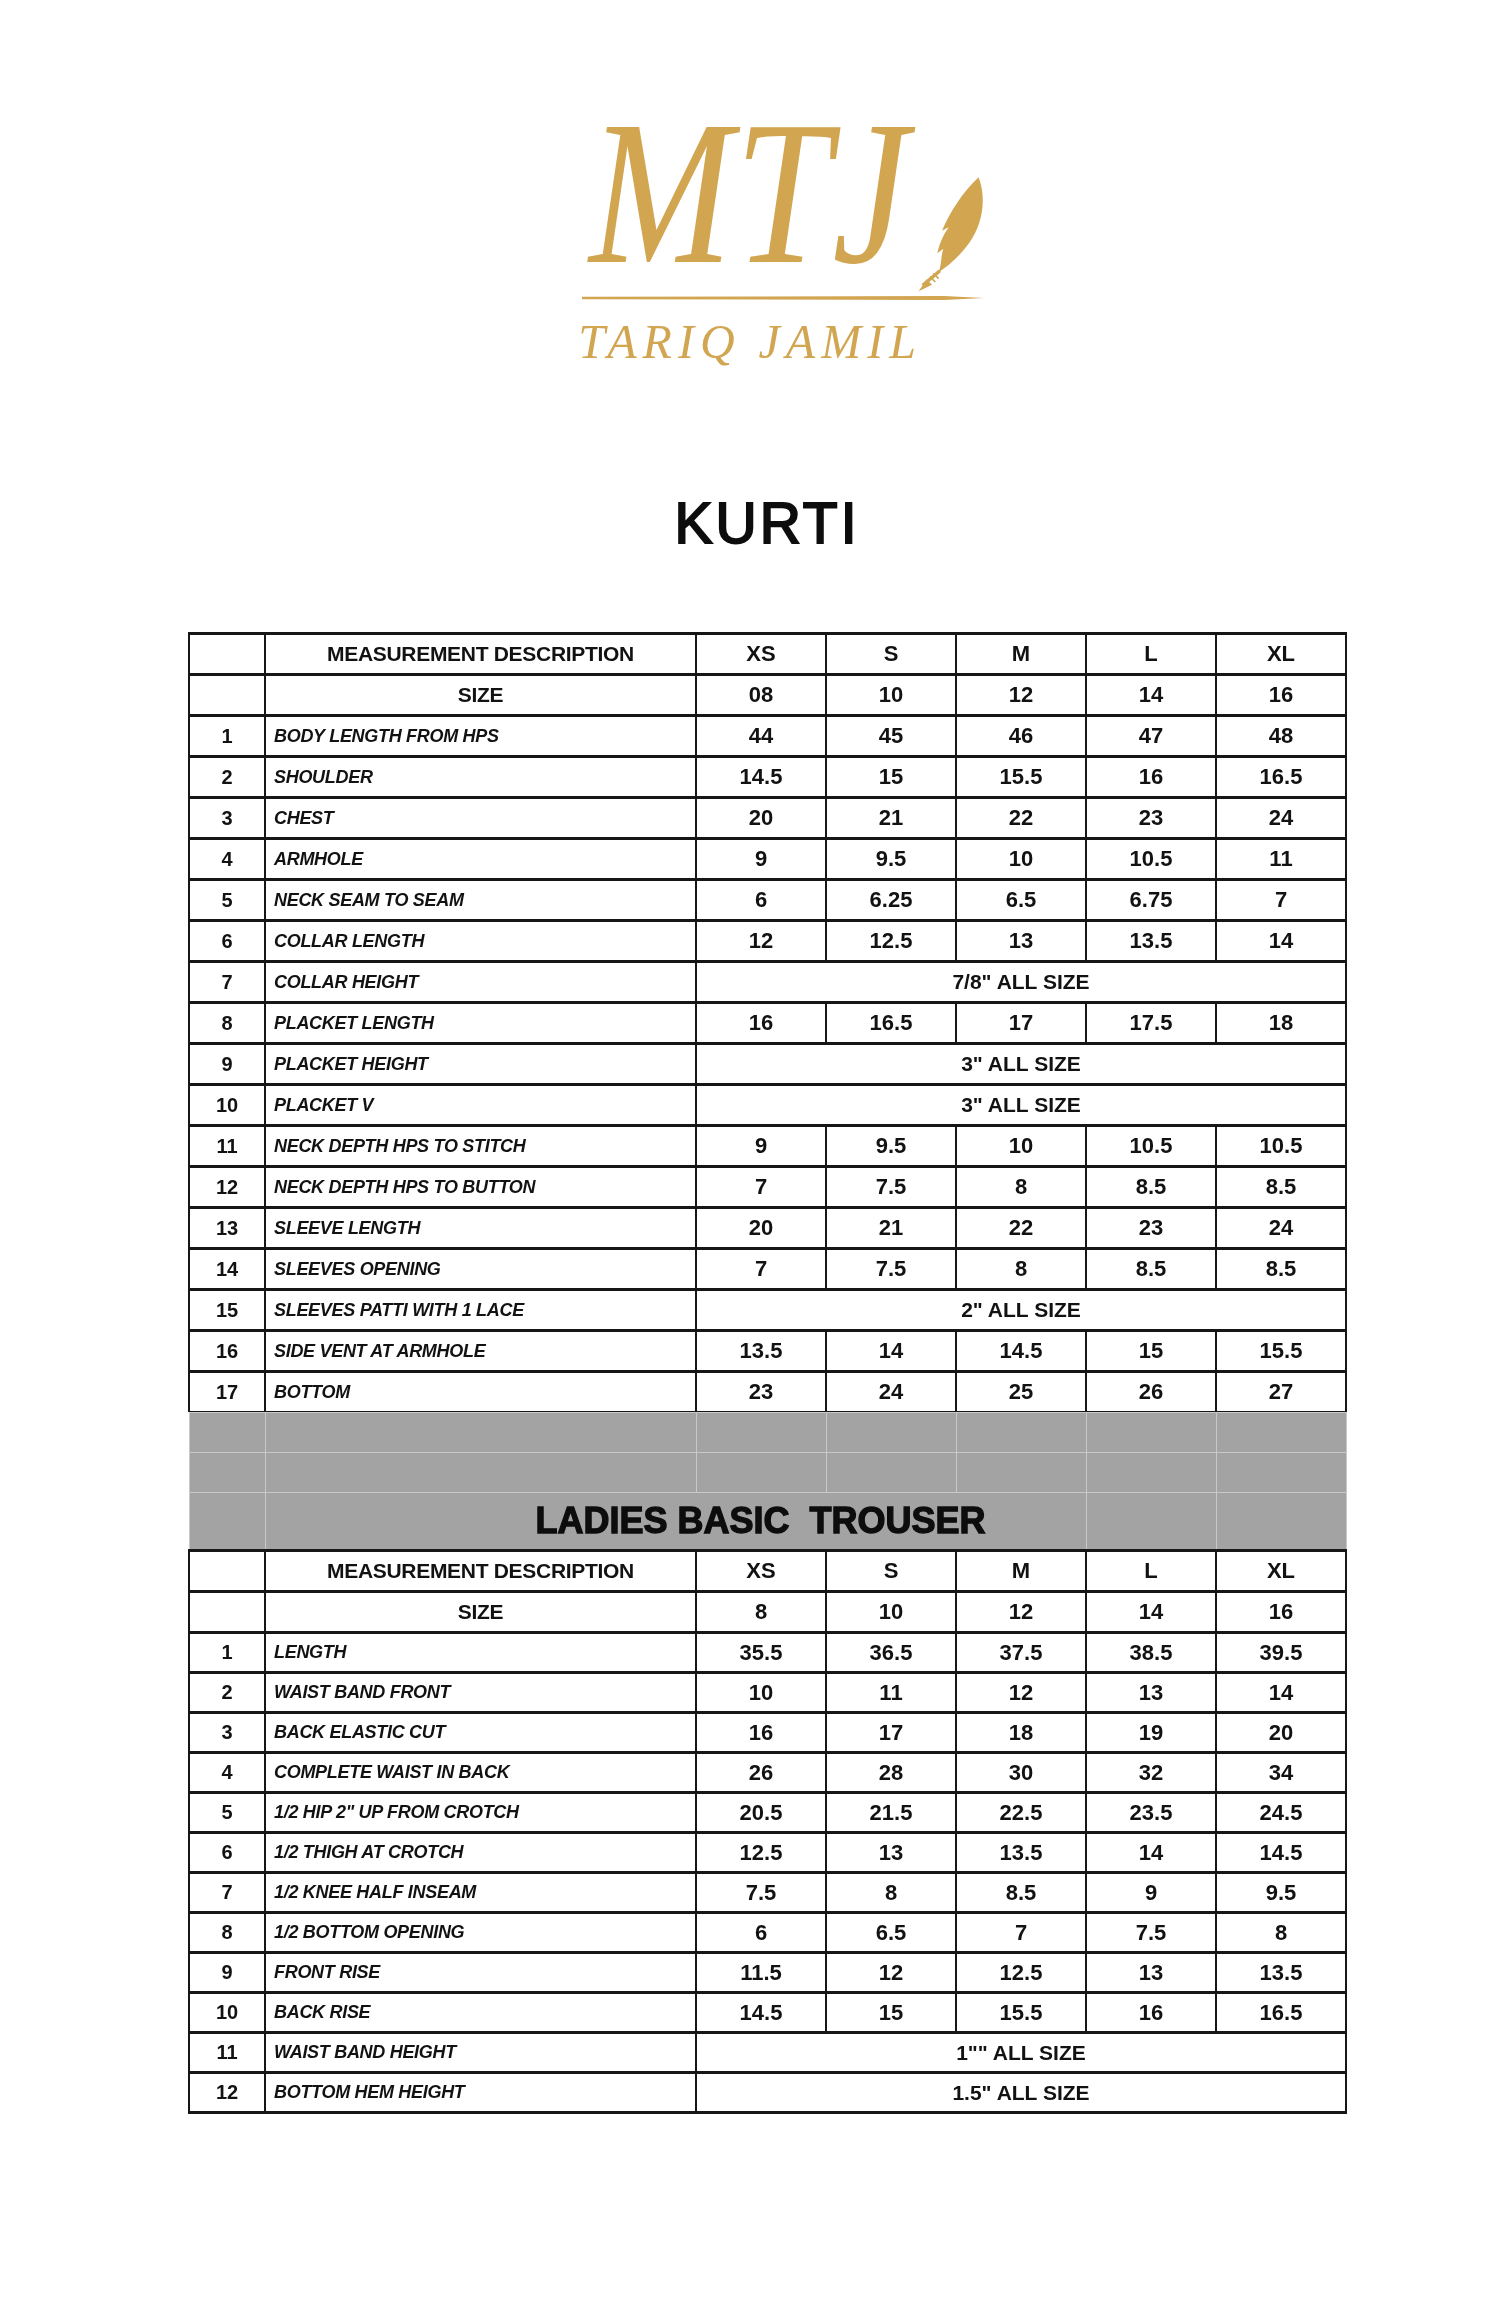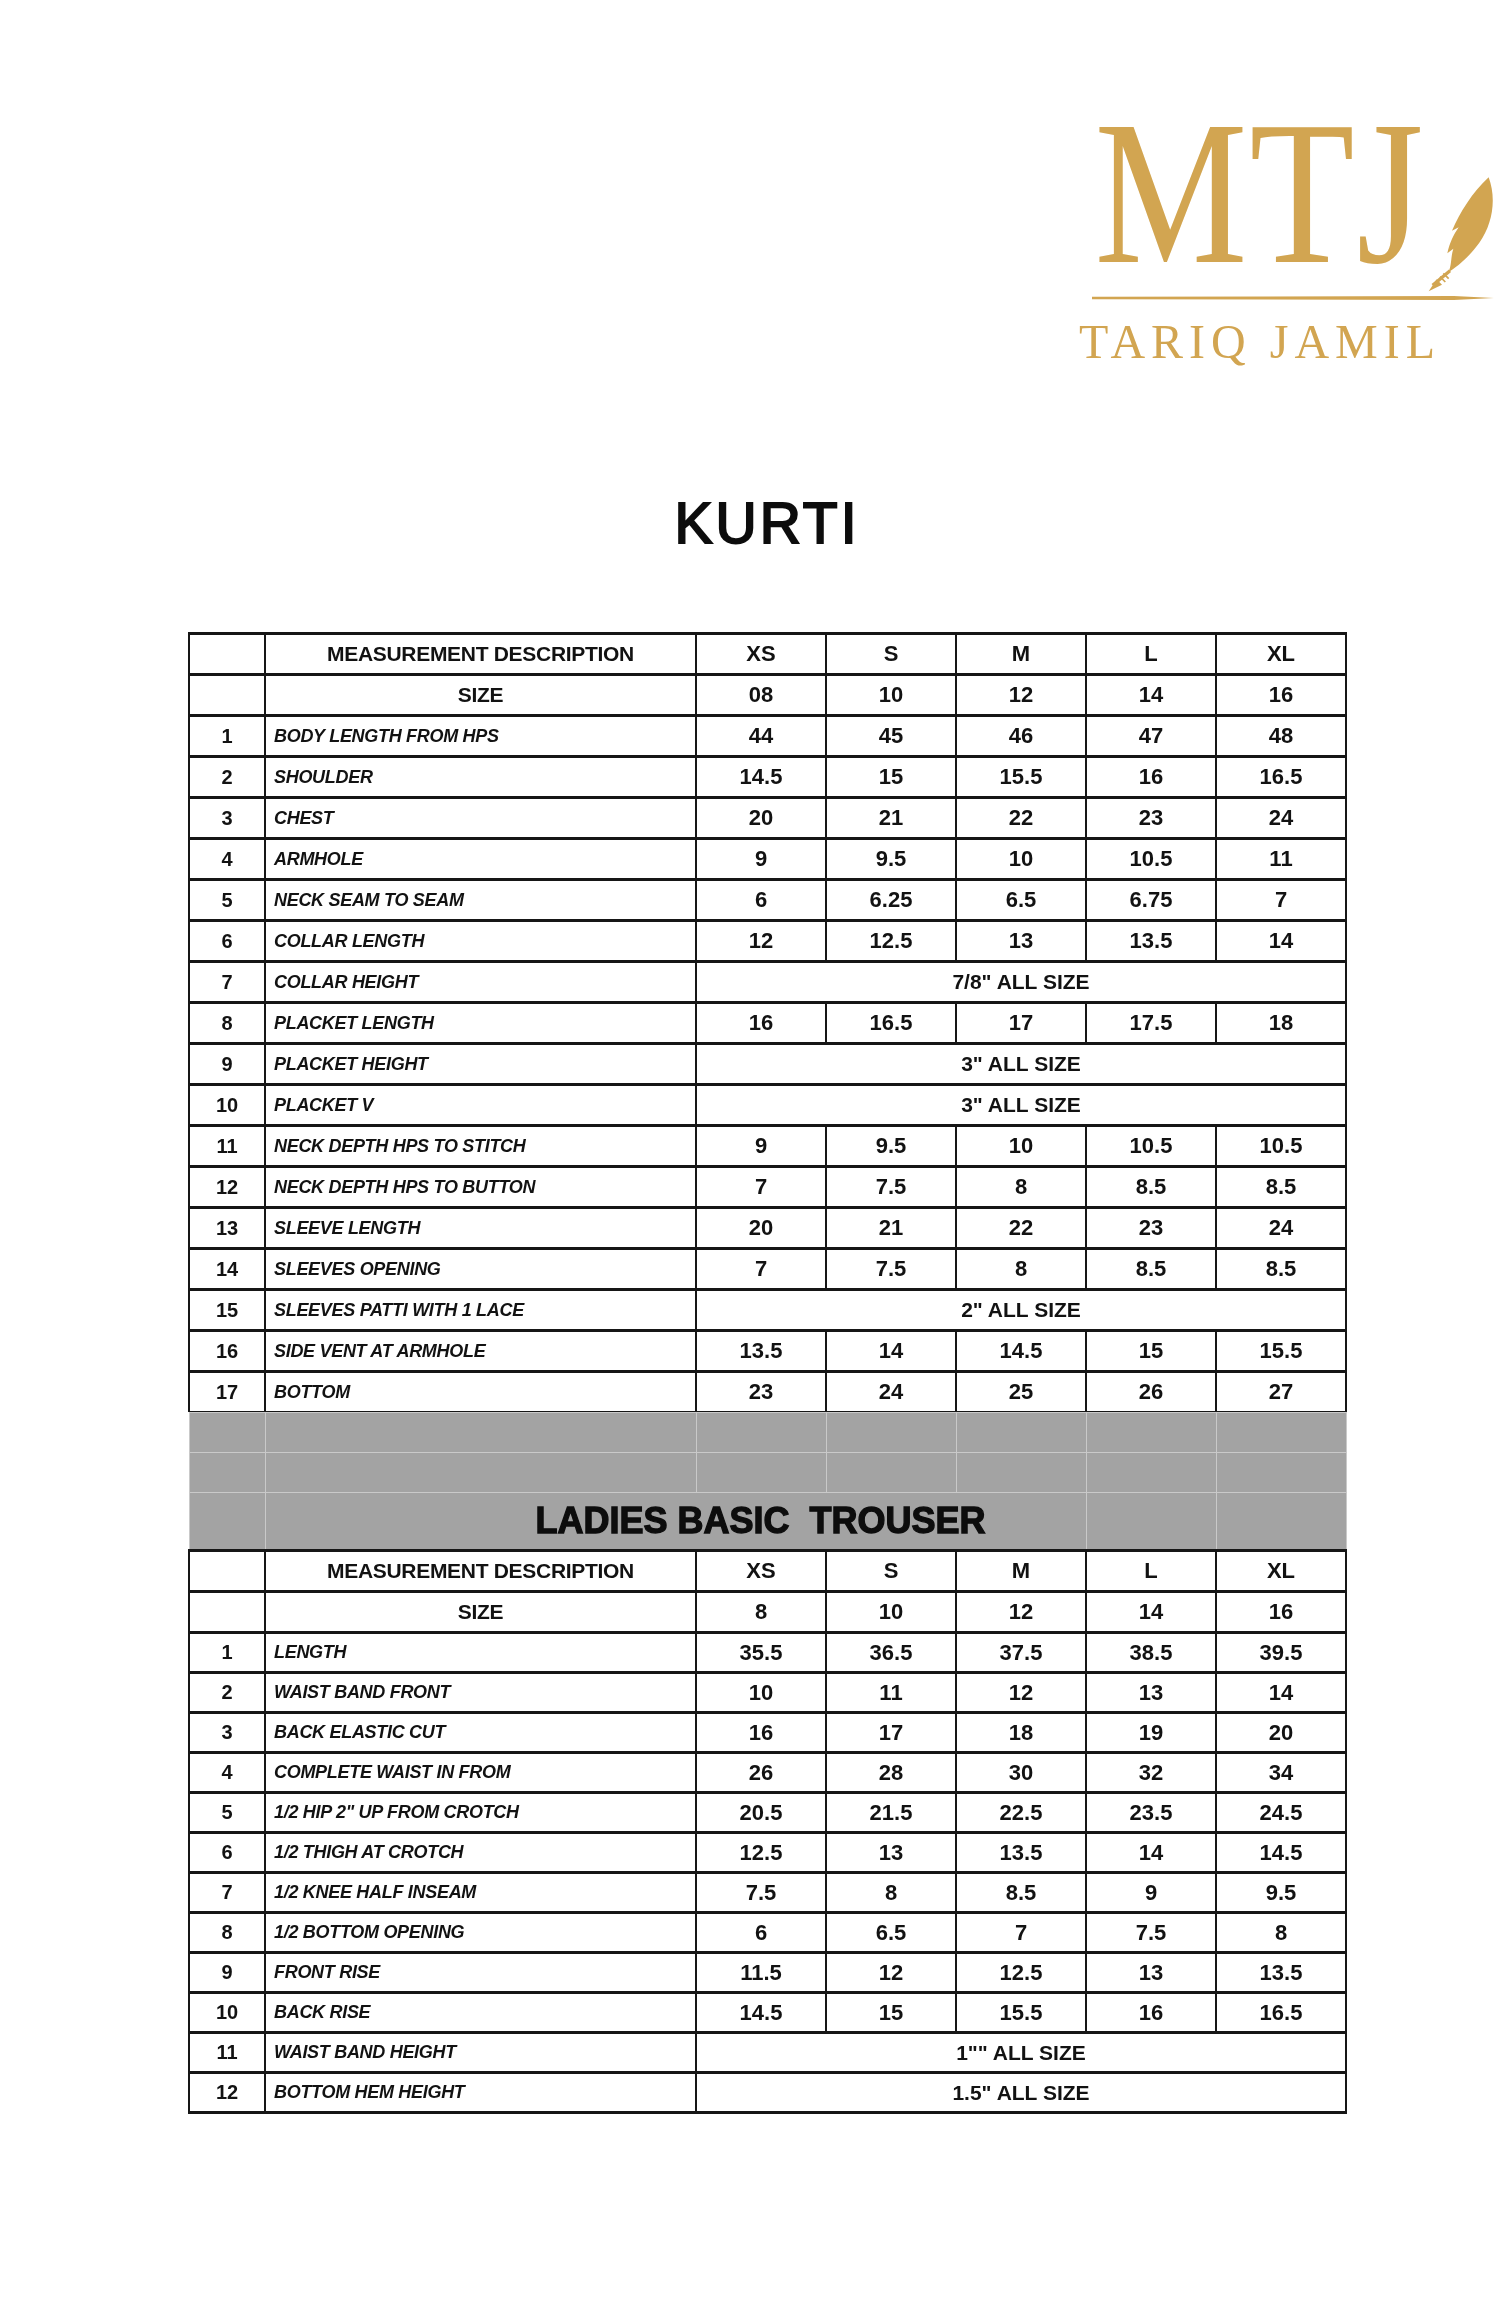--- a/index.html
+++ b/index.html
@@ -1,20 +1,20 @@
 <!DOCTYPE html>
 <html><head>
 <meta charset="utf-8">
 <style>
   html,body{margin:0;padding:0;background:#ffffff;}
   .page{position:relative;width:1500px;height:2300px;background:#ffffff;overflow:hidden;
         font-family:"Liberation Sans",sans-serif;color:#111;}
 
   
-  .logo{position:absolute;top:128px;left:0;width:100%;display:flex;justify-content:flex-end;}
+  .logo{position:absolute;top:128px;left:0;width:100%;display:flex;justify-content:center;font-style:italic;}
   .logo-inner{position:relative;width:480px;display:flex;flex-direction:column;align-items:center;}
   .logo-mtj{font-family:"Liberation Serif",serif;font-weight:normal;color:var(--gold);
             font-size:172px;line-height:160px;height:160px;letter-spacing:2px;
             transform:scaleY(1.2);transform-origin:center bottom;white-space:nowrap;}
   .logo-underline{align-self:flex-start;margin-left:72px;margin-top:8px;width:402px;height:4px;
             background:var(--gold);
             clip-path:polygon(0 20%,90% 0,100% 50%,90% 100%,0 80%);}
   .logo-name{margin-top:14px;font-family:"Liberation Serif",serif;color:var(--gold);
             font-size:48px;letter-spacing:6px;white-space:nowrap;}
   .feather{position:absolute;right:-2px;top:38px;width:80px;height:140px;}
@@ -315,21 +315,21 @@
           <td class="num">3</td>
           <td class="desc">BACK ELASTIC CUT</td>
           <td>16</td>
           <td>17</td>
           <td>18</td>
           <td>19</td>
           <td>20</td>
         </tr>
         <tr class="data-row">
           <td class="num">4</td>
-          <td class="desc">COMPLETE WAIST IN FROM</td>
+          <td class="desc">COMPLETE WAIST IN BACK</td>
           <td>26</td>
           <td>28</td>
           <td>30</td>
           <td>32</td>
           <td>34</td>
         </tr>
         <tr class="data-row">
           <td class="num">5</td>
           <td class="desc">1/2 HIP 2" UP FROM CROTCH</td>
           <td>20.5</td>

